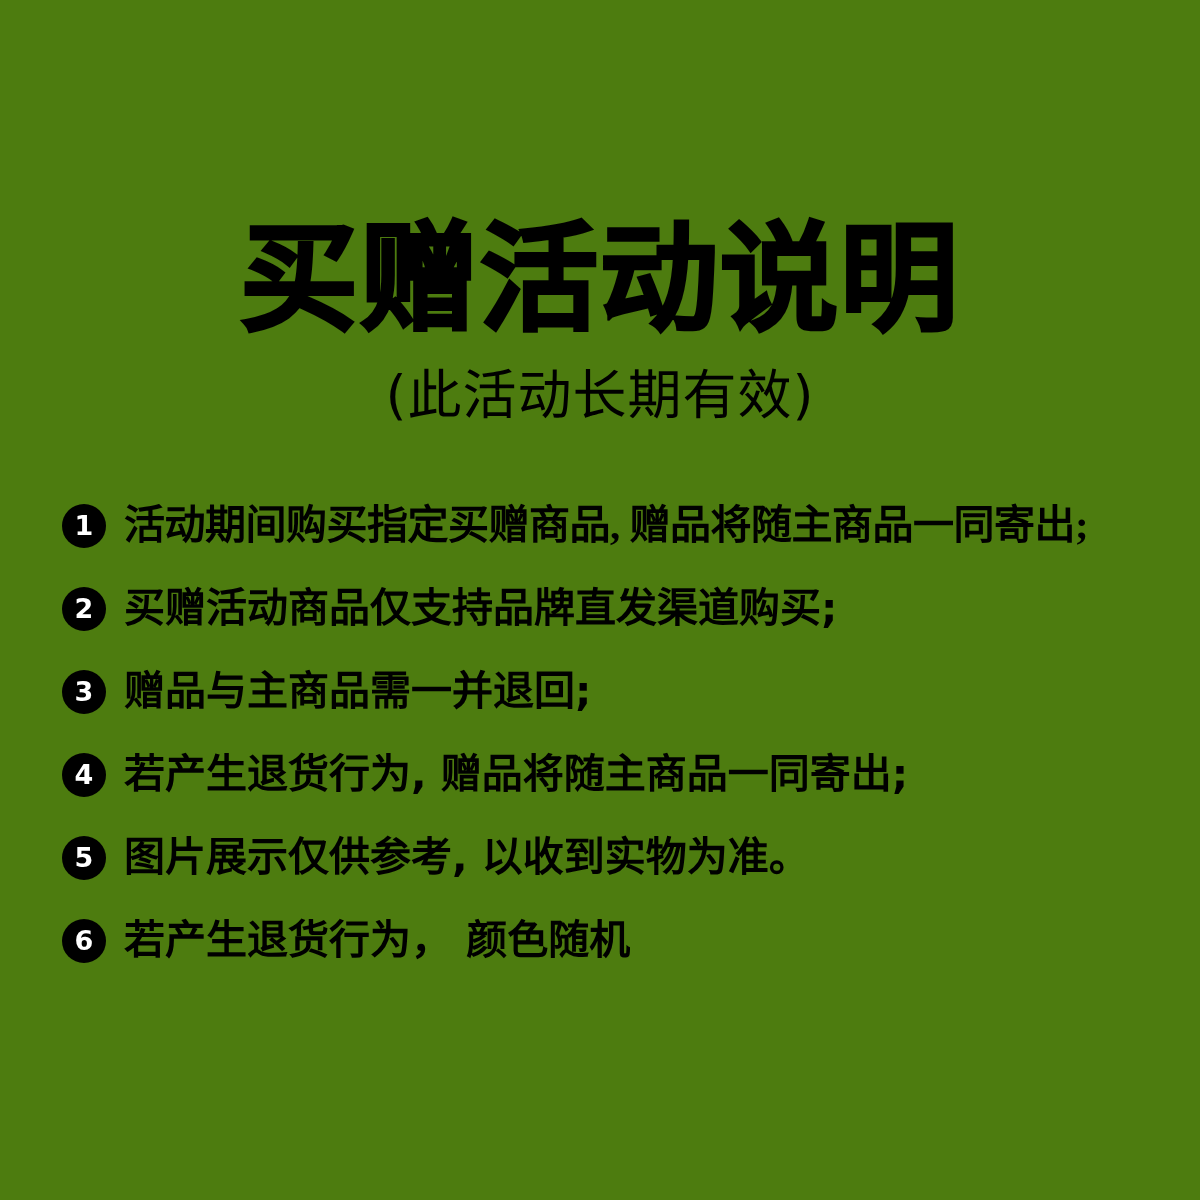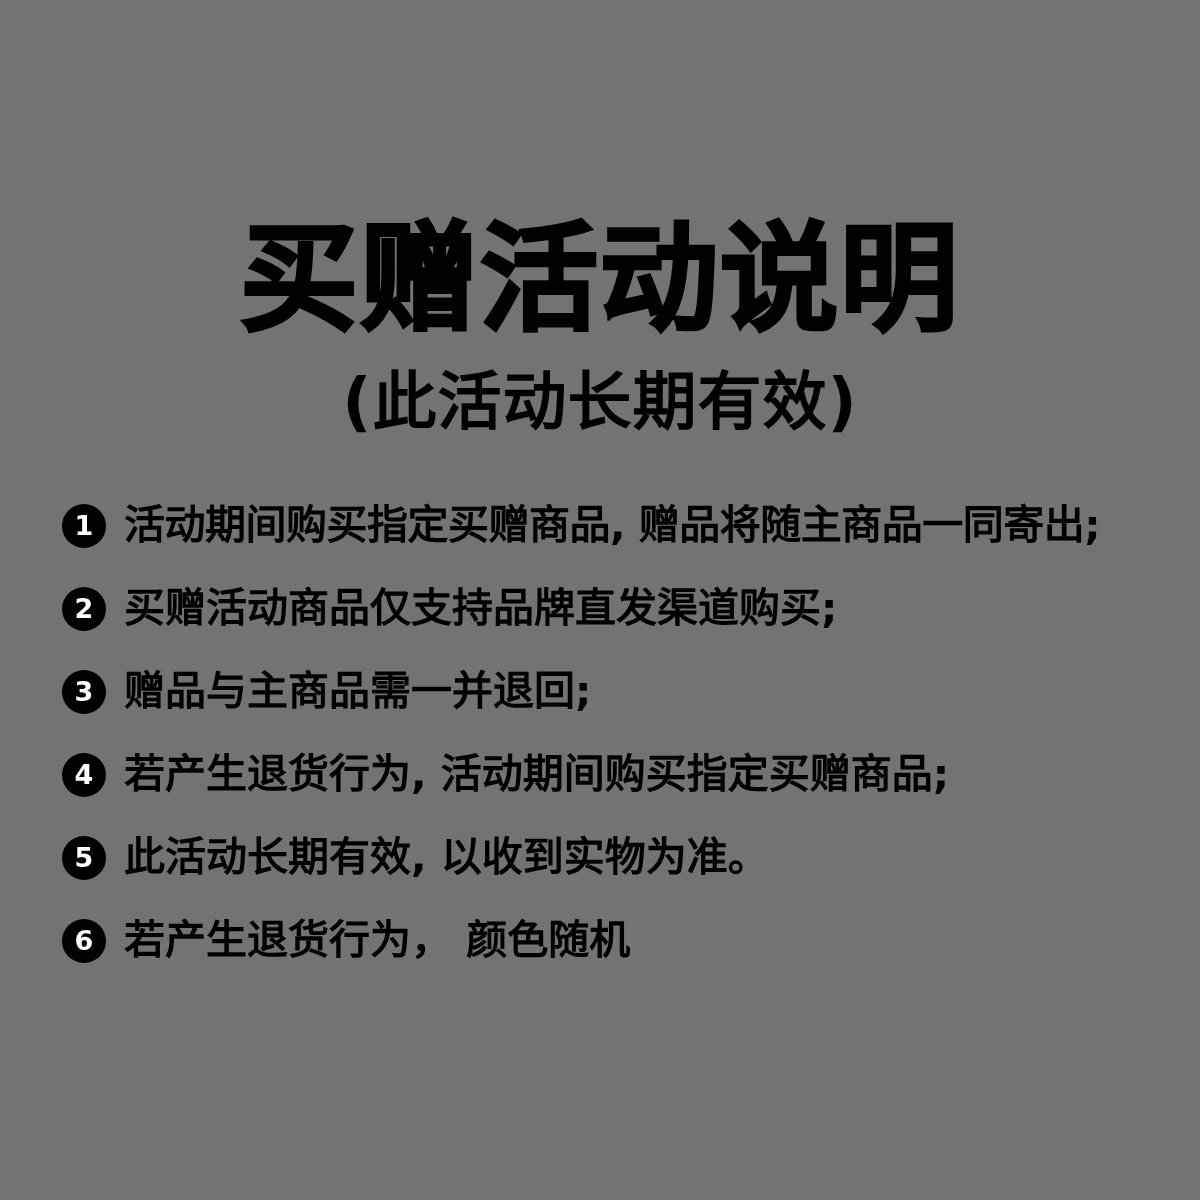--- a/index.html
+++ b/index.html
@@ -12,21 +12,21 @@
     height: 1200px;
     font-family: "Liberation Sans", "DejaVu Sans", sans-serif;
     color: #000000;
     overflow: hidden;
   }
   .page {
     position: relative;
     width: 1200px;
     height: 1200px;
     box-sizing: border-box;
-    background: #737373;
+    background: #4d7c0f;
   }
 
   
   .heading-block {
     position: absolute;
     top: 218px;
     left: 0;
     width: 1200px;
     text-align: center;
   }
@@ -35,23 +35,23 @@
     line-height: 1.05;
     font-weight: 700;
     letter-spacing: 2px;
     font-family: "DejaVu Sans", "Liberation Sans", sans-serif;
     -webkit-text-stroke: 3px #000;
     text-stroke: 3px #000;
     margin: 0;
     white-space: nowrap;
   }
   .sub-title {
-    font-size: 64px;
+    font-size: 54px;
     line-height: 1.2;
-    font-weight: 700;
+    font-weight: 400;
     margin: 22px 0 0 0;
     letter-spacing: 1px;
     font-family: "DejaVu Sans", "Liberation Sans", sans-serif;
     white-space: nowrap;
   }
 
   
   .rules {
     position: absolute;
     top: 500px;
@@ -81,21 +81,21 @@
   }
   .rule-text {
     flex: 1 1 auto;
     font-size: 41px;
     line-height: 1.22;
     font-weight: 700;
     letter-spacing: 0px;
     font-family: "DejaVu Sans", "Liberation Sans", sans-serif;
     white-space: nowrap;
   }
-  .rule-row.tight .rule-text { letter-spacing: -0.5px; }
+  .rule-row.tight .rule-text { letter-spacing: -0.5px; font-family: Liberation Serif, serif; }
 </style>
 </head>
 <body>
 
 <div class="page">
 
   <div class="heading-block">
     <div class="main-title">买赠活动说明</div>
     <div class="sub-title">(此活动长期有效)</div>
   </div>
@@ -112,26 +112,26 @@
       <div class="rule-text">买赠活动商品仅支持品牌直发渠道购买;</div>
     </div>
 
     <div class="rule-row">
       <div class="rule-num">3</div>
       <div class="rule-text">赠品与主商品需一并退回;</div>
     </div>
 
     <div class="rule-row">
       <div class="rule-num">4</div>
-      <div class="rule-text">若产生退货行为, 活动期间购买指定买赠商品;</div>
+      <div class="rule-text">若产生退货行为, 赠品将随主商品一同寄出;</div>
     </div>
 
     <div class="rule-row">
       <div class="rule-num">5</div>
-      <div class="rule-text">此活动长期有效, 以收到实物为准。</div>
+      <div class="rule-text">图片展示仅供参考, 以收到实物为准。</div>
     </div>
 
     <div class="rule-row">
       <div class="rule-num">6</div>
       <div class="rule-text">若产生退货行为， 颜色随机</div>
     </div>
 
   </div>
 </div>
 

